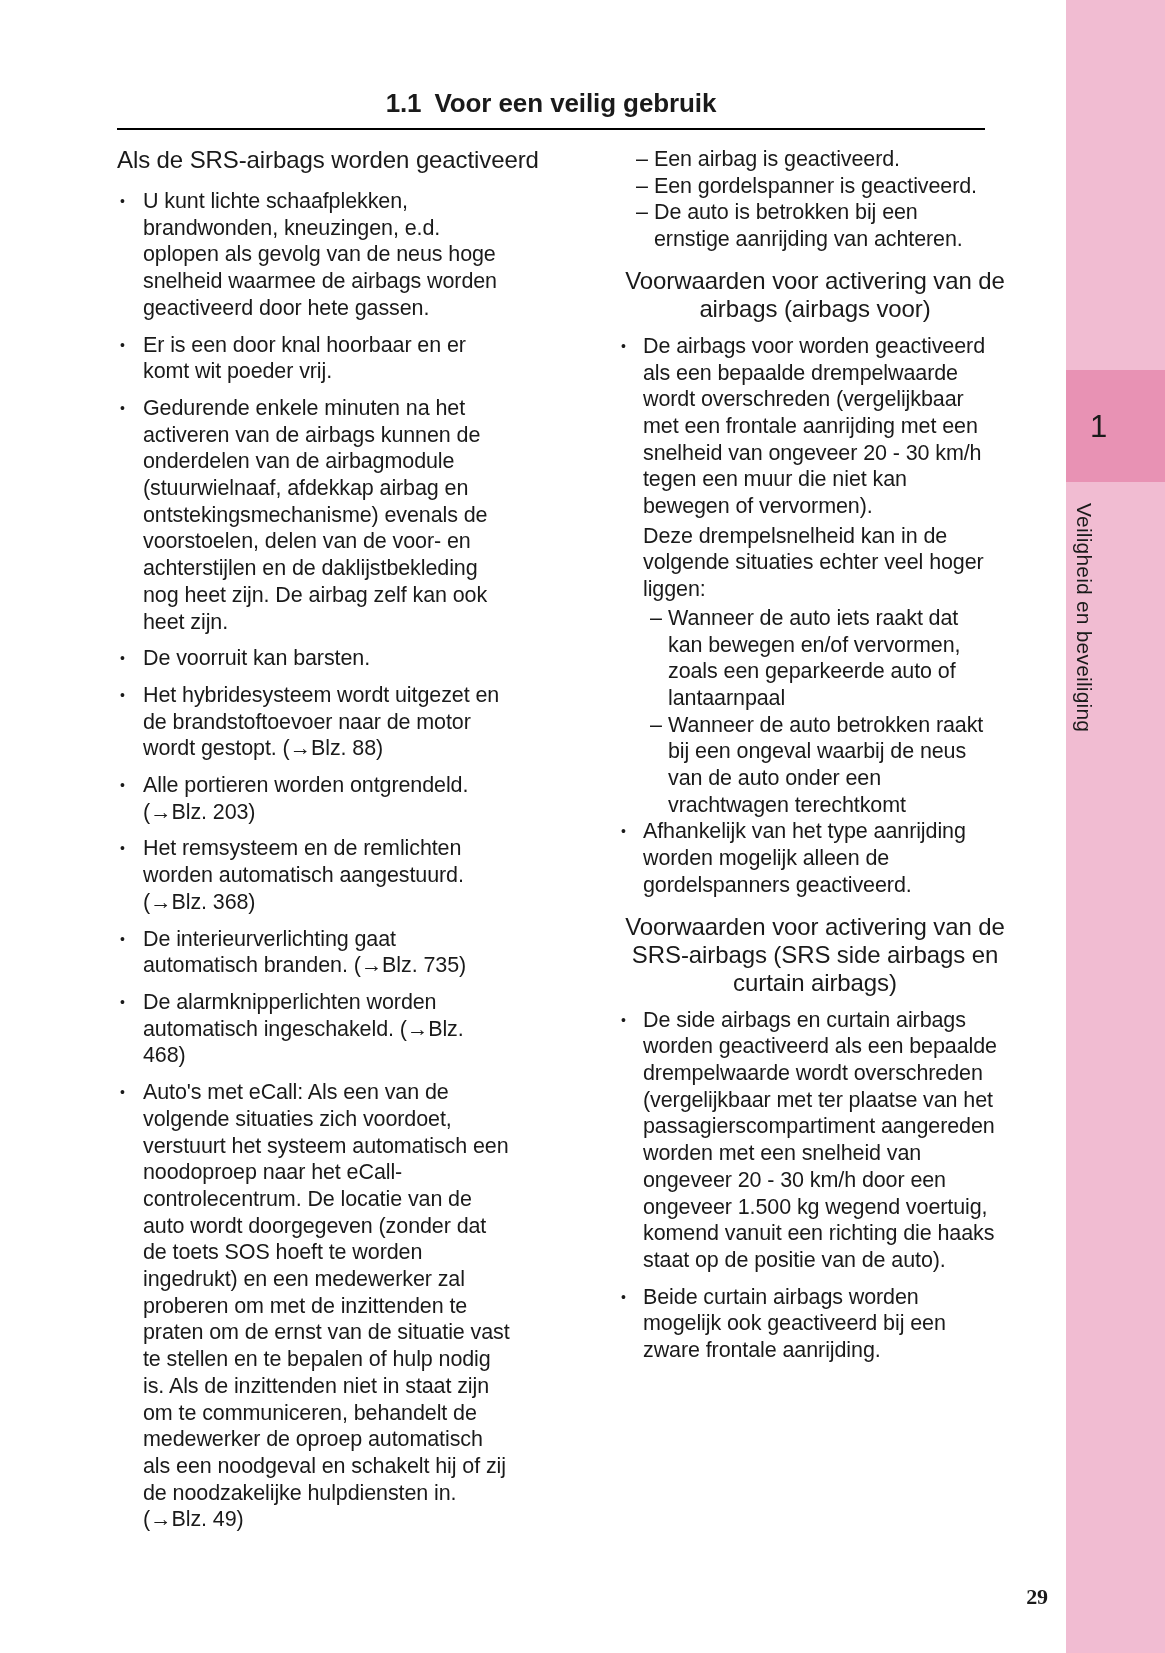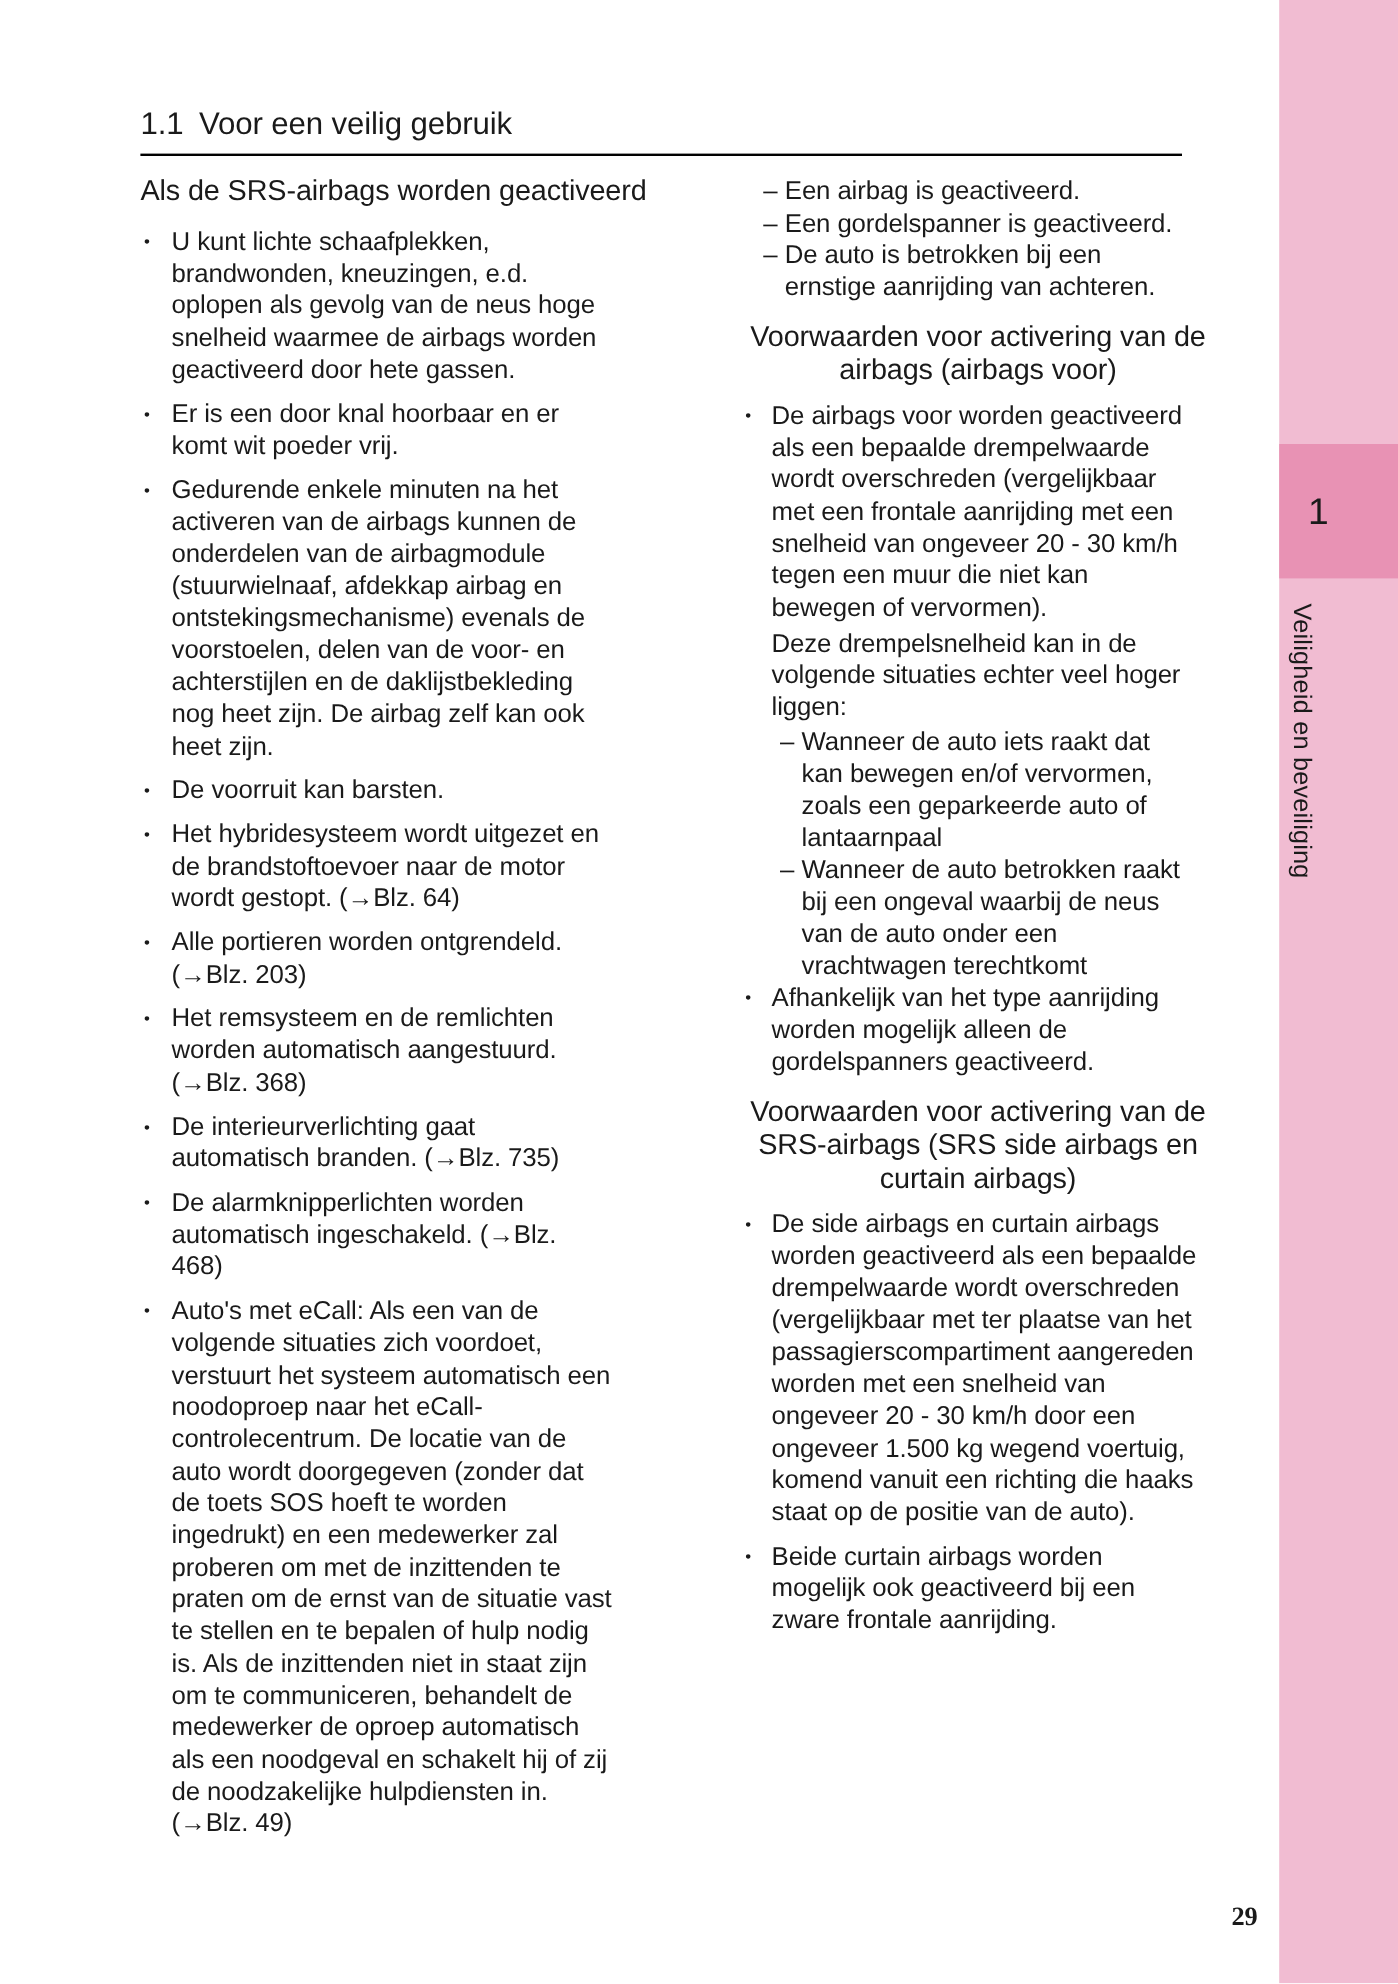--- a/index.html
+++ b/index.html
@@ -41,22 +41,22 @@
     font-size: 21px;
     letter-spacing: 0.2px;
     white-space: nowrap;
   }
 
   
   .doc-header {
     position: absolute;
     top: 88px; left: 117px;
     width: 868px;
-    text-align: left;
-    font-weight: normal;
+    text-align: center;
+    font-weight: bold;
     font-size: 26px;
     line-height: 30px;
   }
   .doc-header .sec-num { margin-right: 13px; }
   .header-rule {
     position: absolute;
     top: 128px; left: 117px;
     width: 868px; height: 2px;
     background: #000000;
   }
@@ -137,21 +137,21 @@
   </div>
   <div class="header-rule"></div>
 
   <div class="col col-left">
     <h2>Als de SRS-airbags worden geactiveerd</h2>
     <ul class="bullets">
       <li><span class="mk">•</span><span>U kunt lichte schaafplekken, brandwonden, kneuzingen, e.d. oplopen als gevolg van de neus hoge snelheid waarmee de airbags worden geactiveerd door hete gassen.</span></li>
       <li><span class="mk">•</span><span>Er is een door knal hoorbaar en er komt wit poeder vrij.</span></li>
       <li><span class="mk">•</span><span>Gedurende enkele minuten na het activeren van de airbags kunnen de onderdelen van de airbagmodule (stuurwielnaaf, afdekkap airbag en ontstekingsmechanisme) evenals de voorstoelen, delen van de voor- en achterstijlen en de daklijstbekleding nog heet zijn. De airbag zelf kan ook heet zijn.</span></li>
       <li><span class="mk">•</span><span>De voorruit kan barsten.</span></li>
-      <li><span class="mk">•</span><span>Het hybridesysteem wordt uitgezet en de brandstoftoevoer naar de motor wordt gestopt. (→Blz. 64)</span></li>
+      <li><span class="mk">•</span><span>Het hybridesysteem wordt uitgezet en de brandstoftoevoer naar de motor wordt gestopt. (→Blz. 88)</span></li>
       <li><span class="mk">•</span><span>Alle portieren worden ontgrendeld. (→Blz. 203)</span></li>
       <li><span class="mk">•</span><span>Het remsysteem en de remlichten worden automatisch aangestuurd. (→Blz. 368)</span></li>
       <li><span class="mk">•</span><span>De interieurverlichting gaat automatisch branden. (→Blz. 735)</span></li>
       <li><span class="mk">•</span><span>De alarmknipperlichten worden automatisch ingeschakeld. (→Blz. 468)</span></li>
       <li><span class="mk">•</span><span>Auto's met eCall: Als een van de volgende situaties zich voordoet, verstuurt het systeem automatisch een noodoproep naar het eCall-controlecentrum. De locatie van de auto wordt doorgegeven (zonder dat de toets SOS hoeft te worden ingedrukt) en een medewerker zal proberen om met de inzittenden te praten om de ernst van de situatie vast te stellen en te bepalen of hulp nodig is. Als de inzittenden niet in staat zijn om te communiceren, behandelt de medewerker de oproep automatisch als een noodgeval en schakelt hij of zij de noodzakelijke hulpdiensten in. (→Blz. 49)</span></li>
     </ul>
   </div>
 
   <div class="col col-right">
     <ul class="dashes top-dashes">

